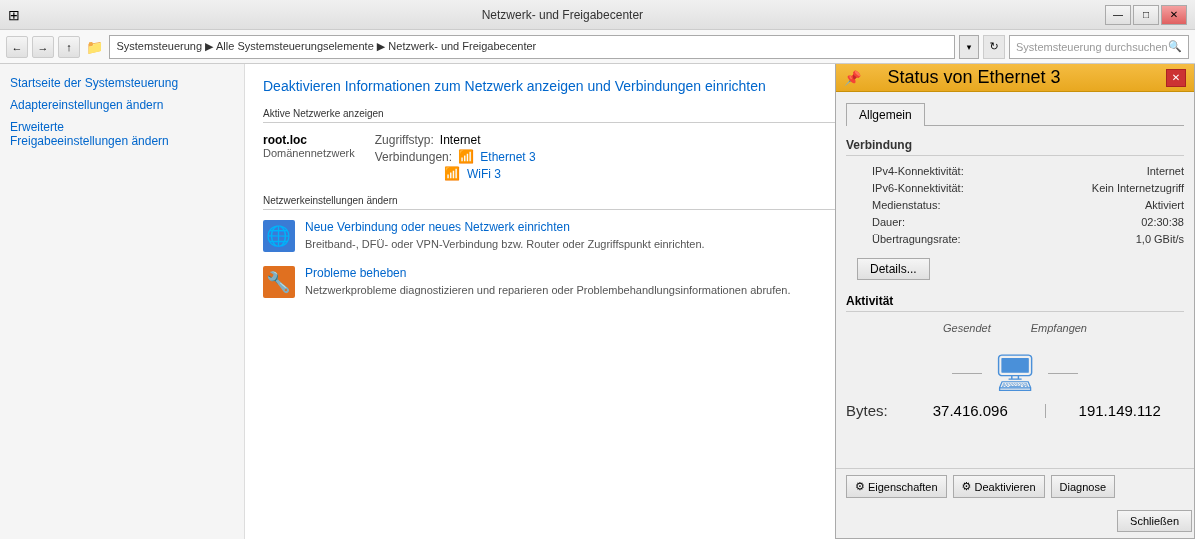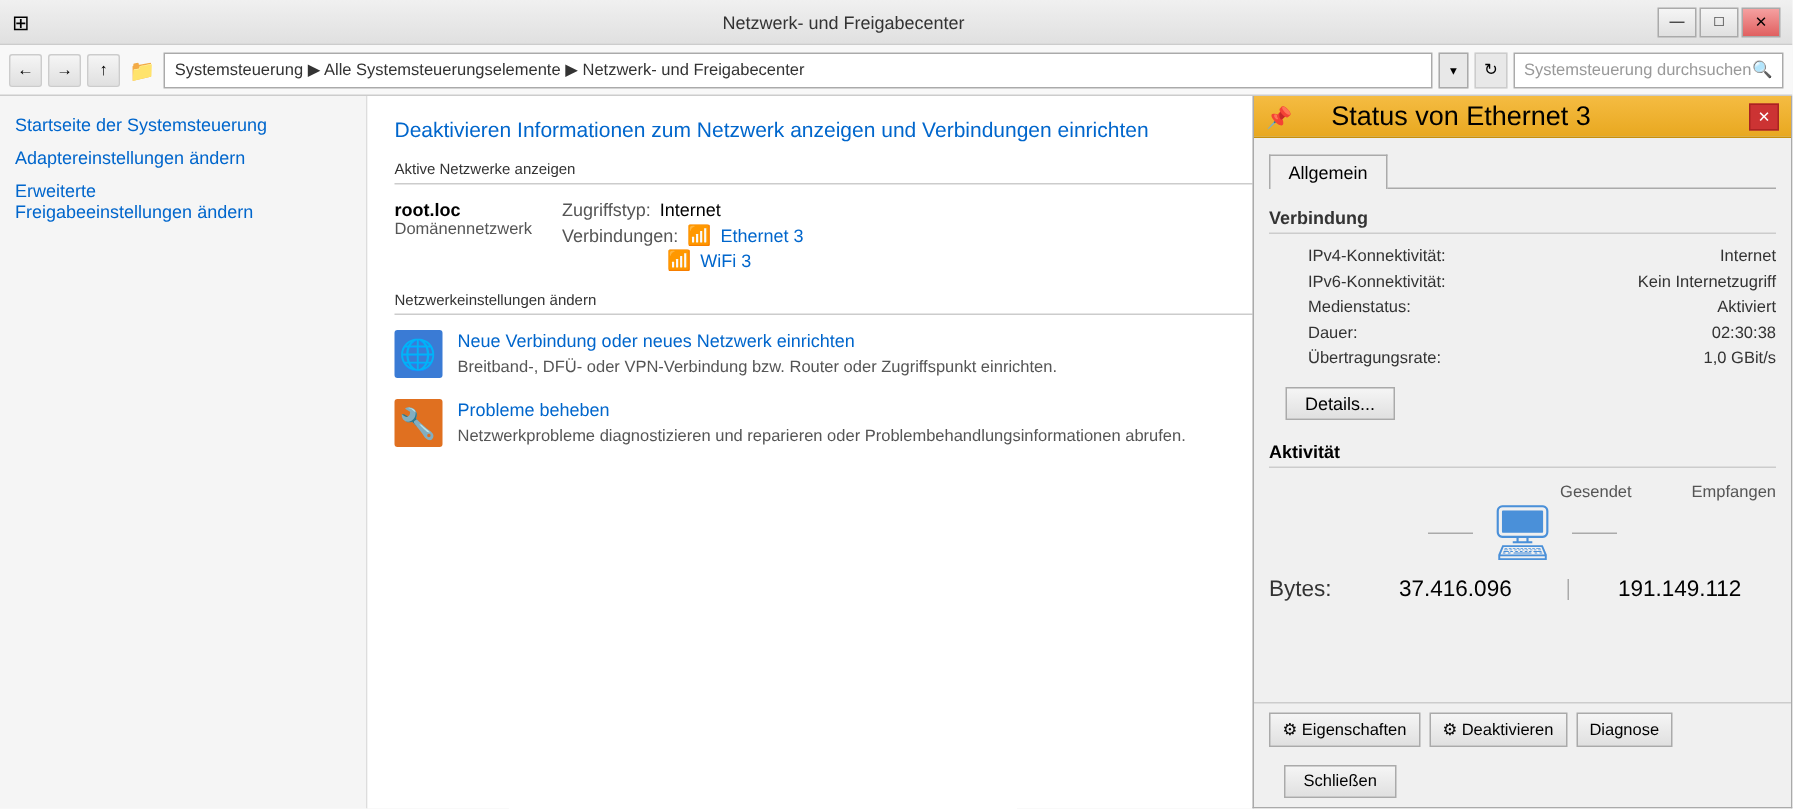--- a/index.html
+++ b/index.html
@@ -196,42 +196,42 @@
       cursor: pointer; font-size: 12px; margin-top: 4px;
     }
 
     
     .activity-section { margin-top: 4px; }
     .activity-header {
       font-size: 12px; font-weight: bold;
       border-bottom: 1px solid #ccc; padding-bottom: 3px; margin-bottom: 10px;
     }
     .activity-labels {
-      display: flex; justify-content: flex-end;
-      font-size: 11px; color: #555; margin-bottom: 0;
+      display: flex; justify-content: center;
+      font-size: 11px; color: #555; margin-bottom: 18px; font-style: italic;
     }
     .activity-center {
       display: flex; align-items: center; justify-content: center; gap: 10px;
       margin-bottom: 8px;
     }
     .activity-line { width: 30px; height: 1px; background: #aaa; }
     .activity-bytes-row {
       display: flex; align-items: center; font-size: 15px;
     }
     .bytes-label { width: 60px; color: #333; }
     .bytes-sent { flex: 1; text-align: center; }
     .bytes-divider { width: 1px; height: 14px; background: #aaa; margin: 0 10px; }
     .bytes-recv { flex: 1; text-align: center; }
     .close-btn-bottom {
       padding: 4px 12px; border: 1px solid #aaa;
       background: linear-gradient(to bottom, #f5f5f5, #e0e0e0);
       cursor: pointer; font-size: 11px;
     }
     .footer-row {
-      display: flex; padding: 6px 20px;
+      display: flex; justify-content: flex-end; padding: 6px 2px;
     }
   </style>
 </head>
 <body>
 
 <div class="title-bar">
   <span class="title-bar-icon">⊞</span>
   <span class="title-bar-title">Netzwerk- und Freigabecenter</span>
   <div class="title-bar-controls">
     <button class="title-btn">—</button>

